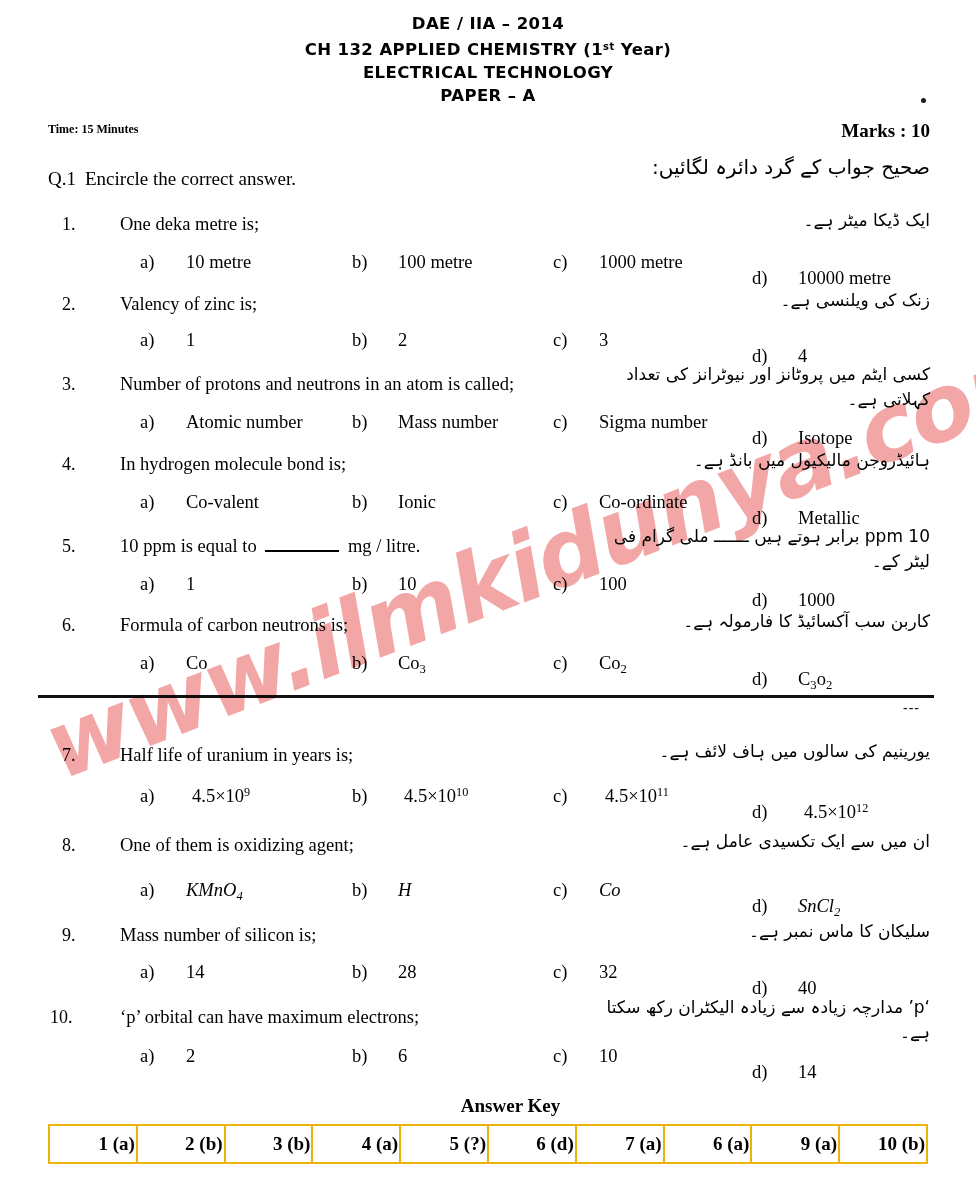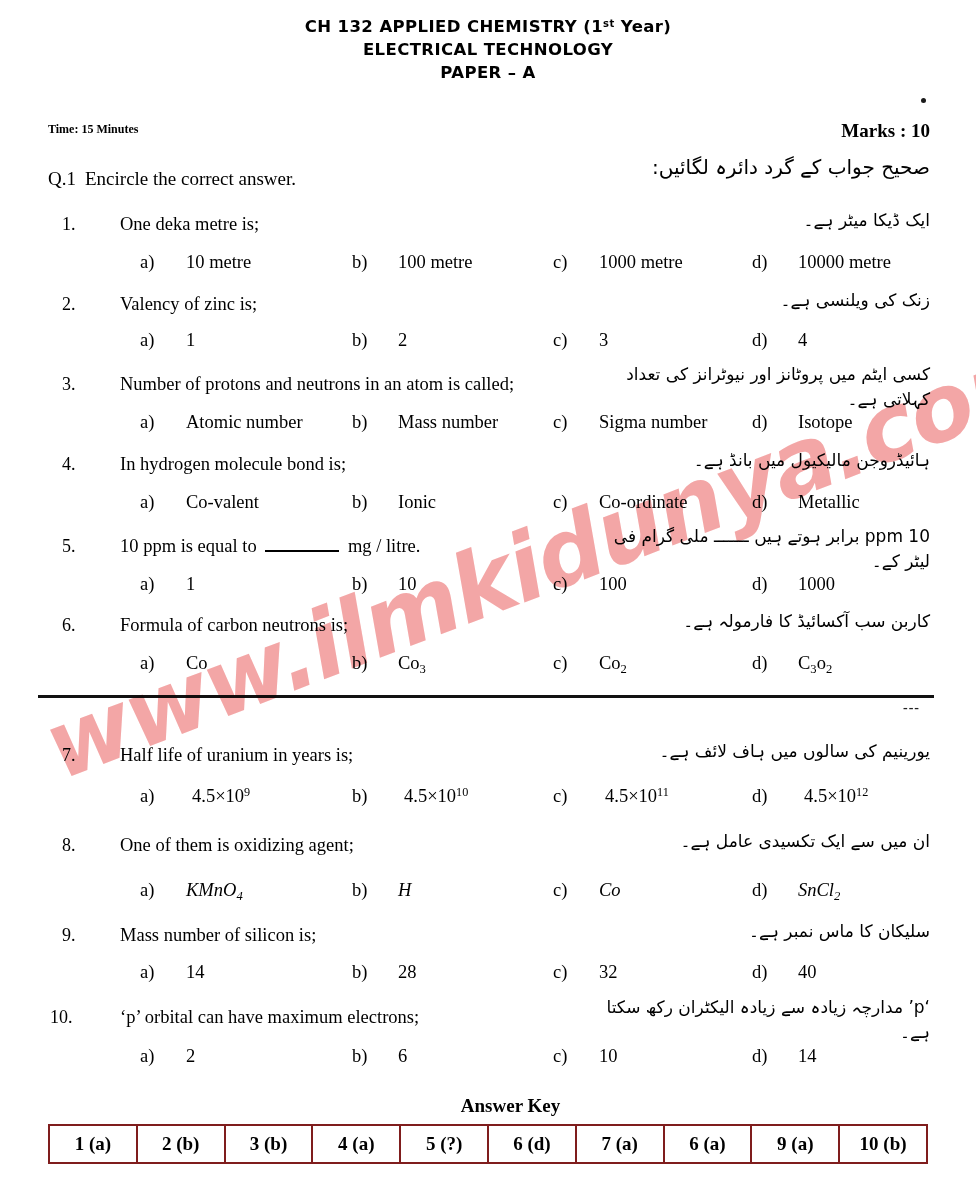--- a/index.html
+++ b/index.html
@@ -128,21 +128,21 @@
     white-space: nowrap;
   }
   .opt .lbl { display: inline-block; }
   .opt .val { display: inline-block; }
   .opt.italic .val { font-style: italic; }
 
   
   .col-a { left: 140px; }
   .col-b { left: 352px; }
   .col-c { left: 553px; }
-  .col-d { left: 752px; }
+  .col-d { left: 752px; margin-top: 16px; }
   .opt .lbl { width: 46px; }
   .opt.tight .lbl { width: 52px; }
 
   sub { font-size: .68em; vertical-align: -.28em; }
   sup { font-size: .66em; vertical-align: .5em; }
 
   .blank-line {
     display: inline-block;
     width: 74px;
     border-bottom: 2px solid #000;
@@ -179,36 +179,37 @@
   }
   #answer-key-table {
     position: absolute;
     left: 48px;
     top: 1124px;
     width: 880px;
     border-collapse: collapse;
     table-layout: fixed;
   }
   #answer-key-table td {
-    border: 2px solid #7f1d1d;
+    border: 2px solid #eab308;
     height: 34px;
-    text-align: center;
+    text-align: right;
     font-size: 19px;
     font-weight: bold;
     font-family: "Liberation Serif", serif;
   }
 </style>
 </head>
 <body>
 
 <div id="watermark">www.ilmkidunya.com</div>
 
 <div class="sheet">
 
   <div id="header">
+    <div>DAE / IIA – 2014</div>
     <div><span>CH 132 APPLIED CHEMISTRY (1</span><span class="sup">st</span><span> Year)</span></div>
     <div>ELECTRICAL TECHNOLOGY</div>
     <div>PAPER – A</div>
   </div>
 
   <div id="dot-artifact"></div>
   <div id="time-label">Time: 15 Minutes</div>
   <div id="marks-label">Marks : 10</div>
 
   <div id="q-instruction">

